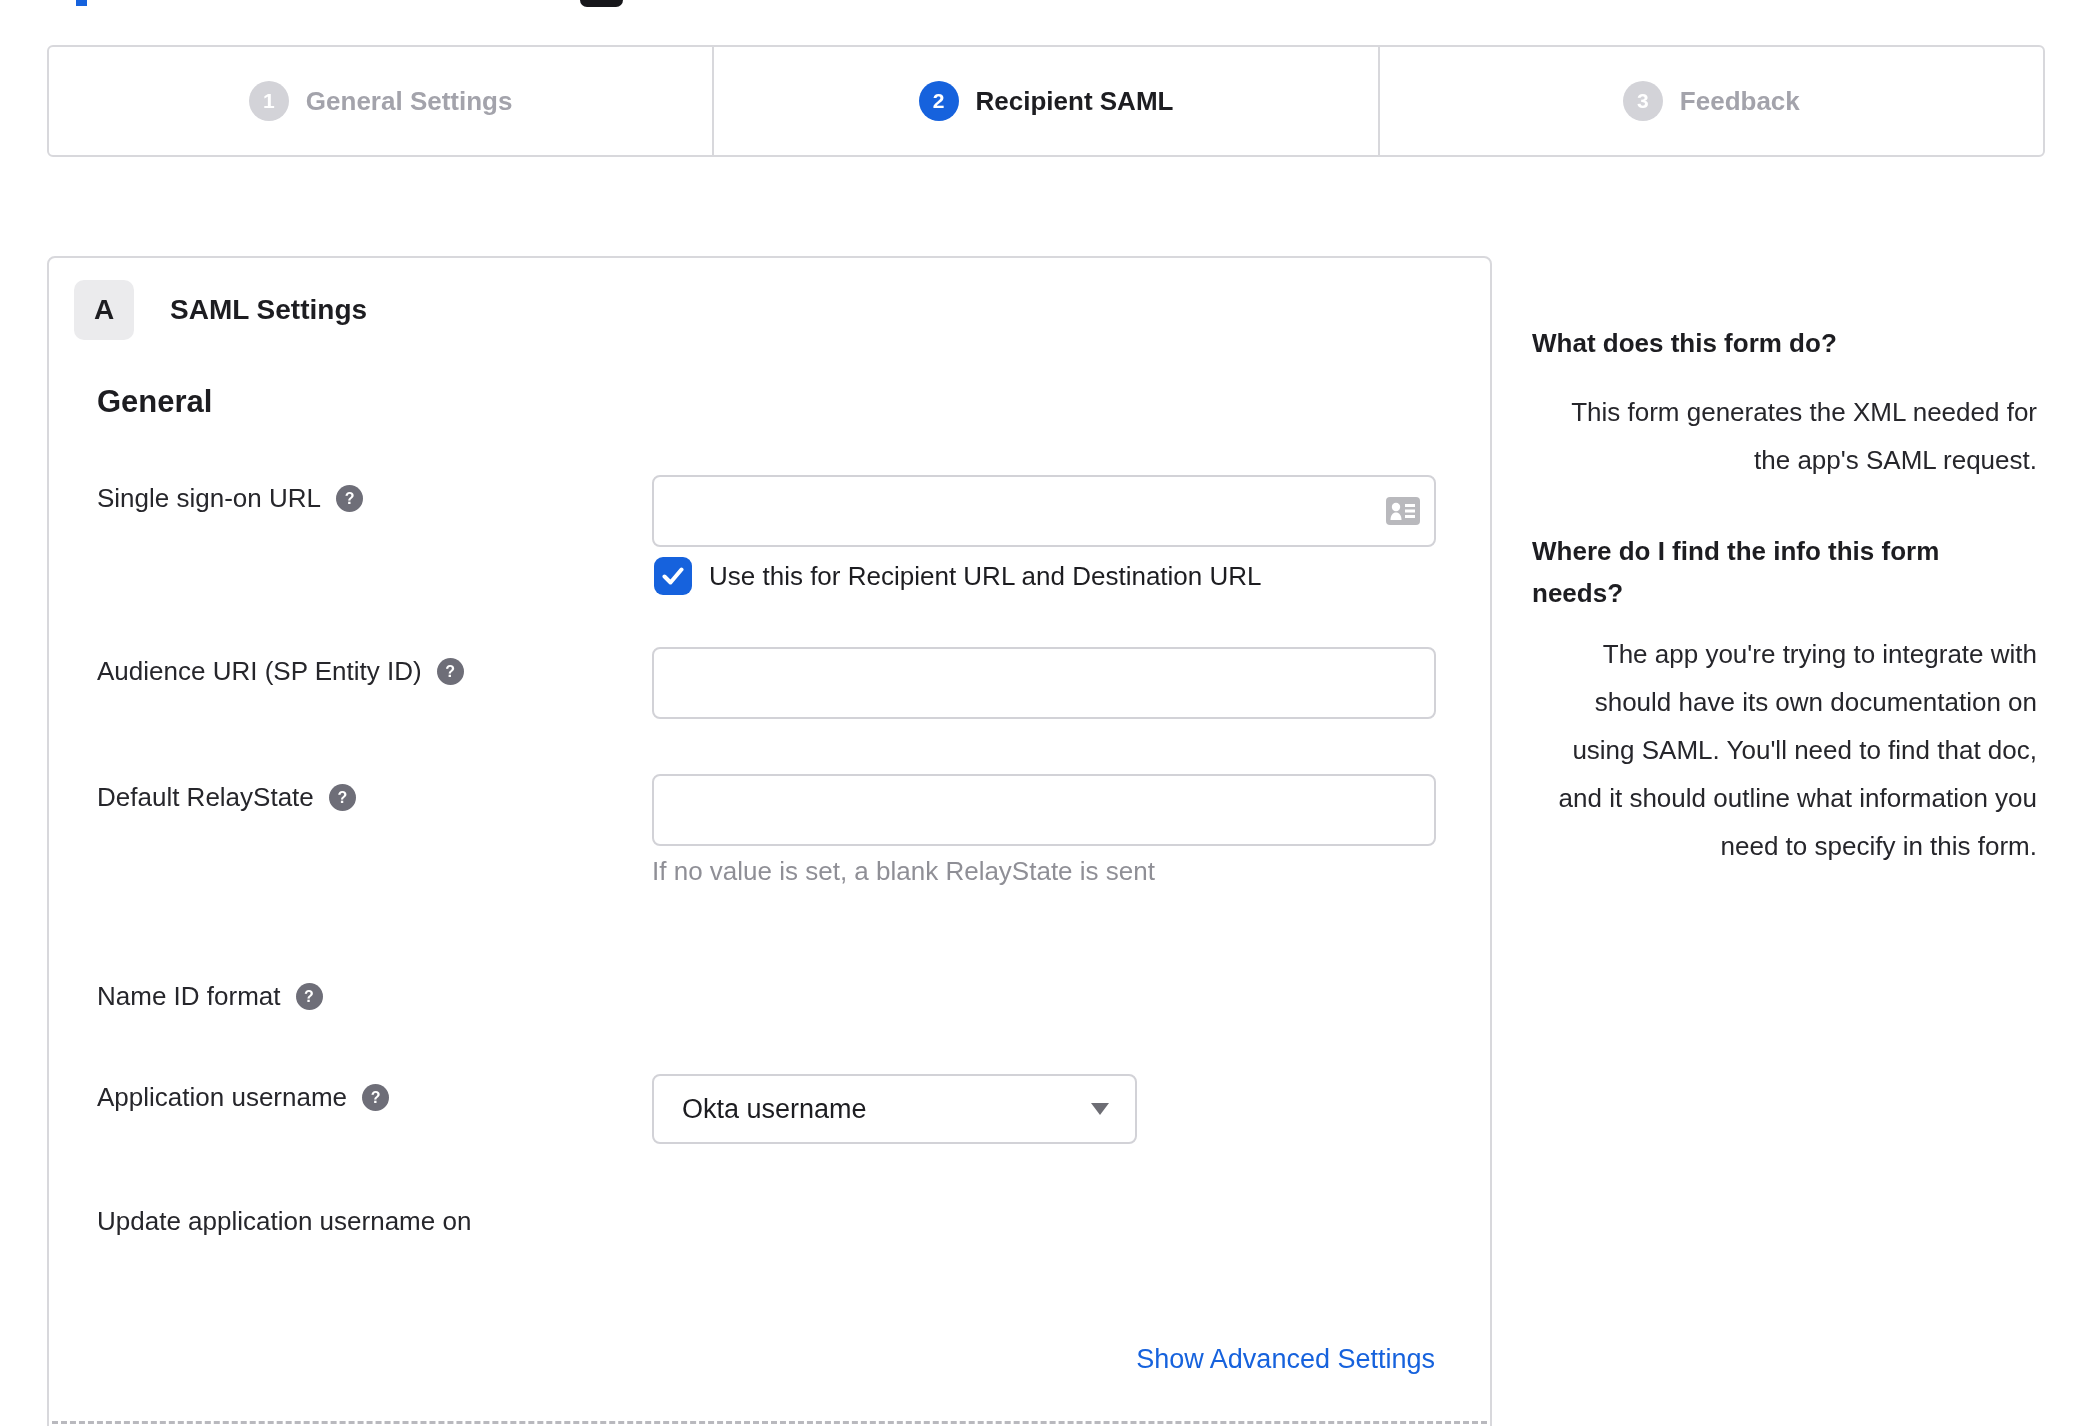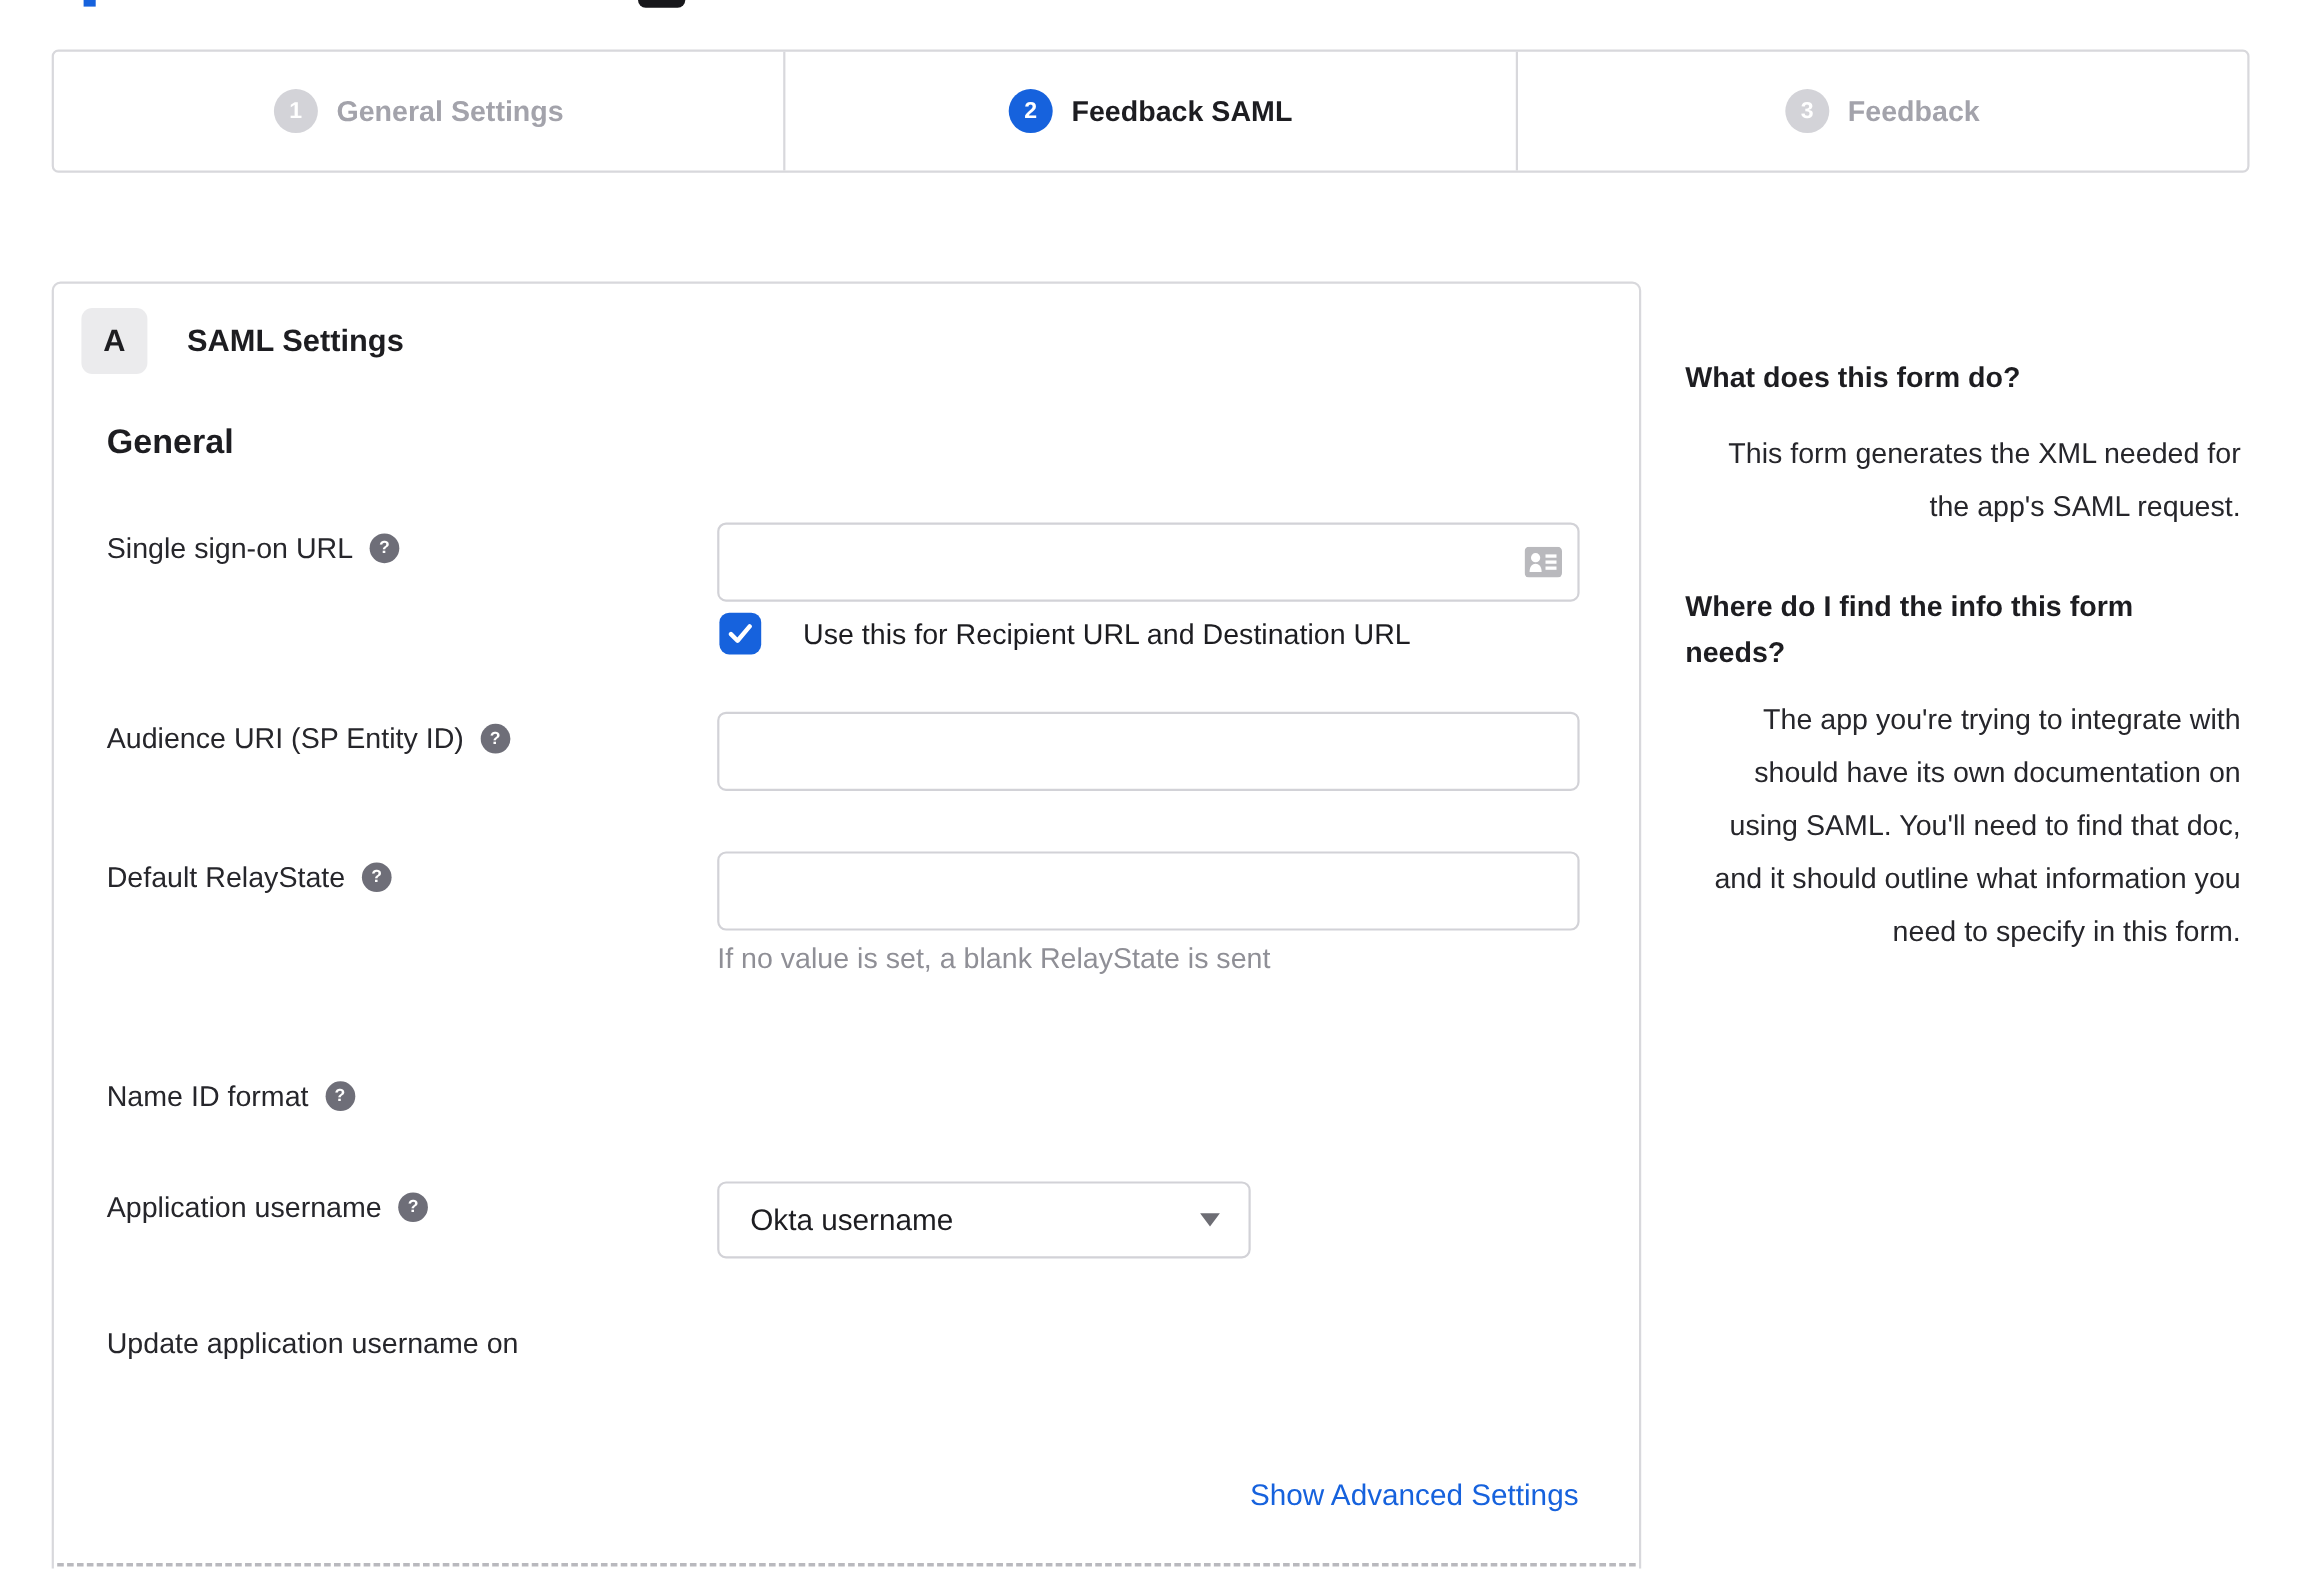--- a/index.html
+++ b/index.html
@@ -42,21 +42,21 @@
   .group-title{position:absolute;left:48px;top:126px;font-size:31px;font-weight:bold;color:var(--text-dark);}
 
   .field-label{position:absolute;left:48px;display:flex;align-items:center;gap:15px;font-size:26px;color:var(--text-body);}
   .help-icon{width:27px;height:27px;border-radius:50%;background:var(--help-icon-bg);color:#fff;
     display:inline-flex;align-items:center;justify-content:center;font-size:16px;font-weight:bold;cursor:pointer;flex:0 0 auto;}
 
   .text-input{position:absolute;left:603px;width:784px;height:72px;border:2px solid var(--control-border);
     border-radius:8px;background:#fff;font-size:26px;color:var(--text-dark);padding:0 60px 0 24px;outline:none;}
   .card-icon{position:absolute;left:1337px;width:34px;height:28px;color:var(--icon-gray);}
 
-  .checkbox-row{position:absolute;left:605px;display:flex;align-items:center;gap:38px;height:38px;}
+  .checkbox-row{position:absolute;left:605px;display:flex;align-items:center;gap:17px;height:38px;}
   .checkbox{width:38px;height:38px;border-radius:9px;background:var(--accent-blue);display:flex;align-items:center;justify-content:center;cursor:pointer;flex:0 0 auto;}
   .checkbox-label{font-size:26px;color:var(--text-dark);}
 
   .field-hint{position:absolute;left:603px;font-size:26px;color:var(--text-hint);}
 
   .select{position:absolute;left:603px;width:485px;height:70px;border:2px solid var(--control-border);border-radius:8px;
     background:#fff;display:flex;align-items:center;justify-content:space-between;padding:0 26px 0 28px;cursor:pointer;}
   .select-value{font-size:27px;color:var(--text-dark);}
   .select-caret{width:0;height:0;border-left:9px solid transparent;border-right:9px solid transparent;border-top:12px solid #6d6d74;}
 
@@ -77,21 +77,21 @@
   <div class="frag-blue"></div>
   <div class="frag-black"></div>
 
   <div class="stepper">
     <div class="step">
       <span class="step-circle">1</span>
       <span class="step-label">General Settings</span>
     </div>
     <div class="step active">
       <span class="step-circle">2</span>
-      <span class="step-label">Feedback SAML</span>
+      <span class="step-label">Recipient SAML</span>
     </div>
     <div class="step">
       <span class="step-circle">3</span>
       <span class="step-label">Feedback</span>
     </div>
   </div>
 
   <div class="panel">
 
     <div class="panel-header">

